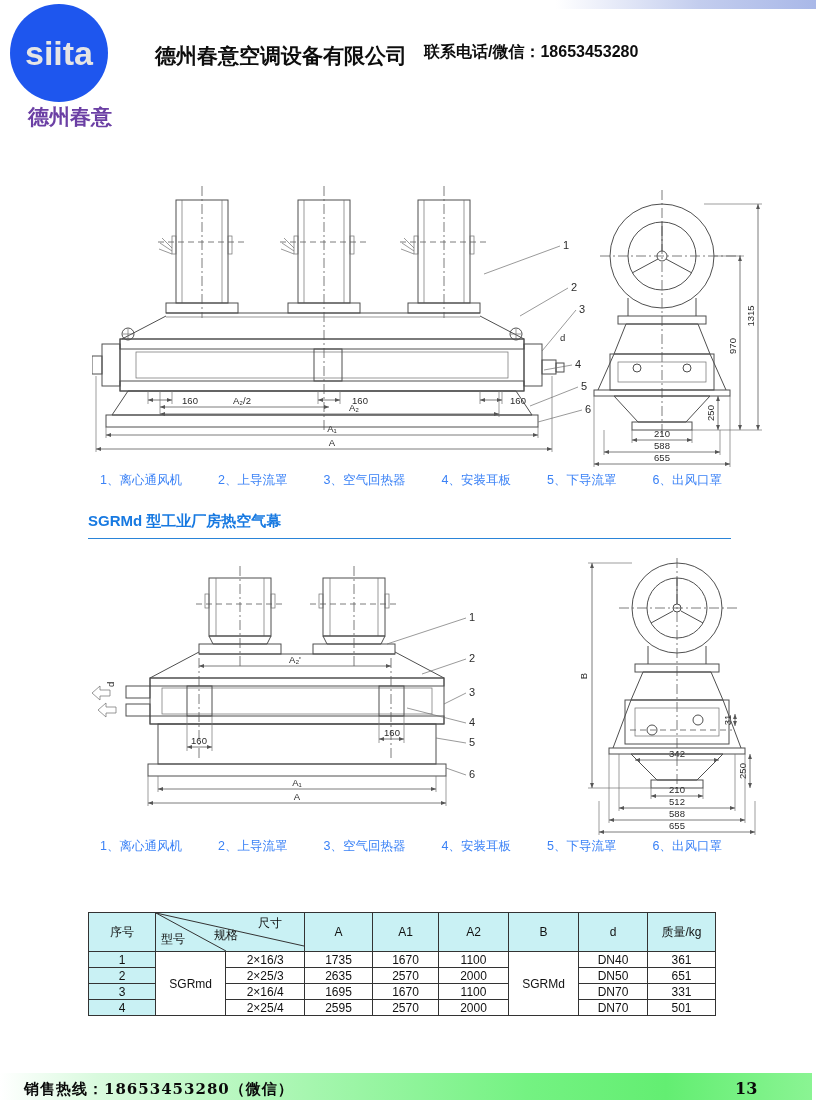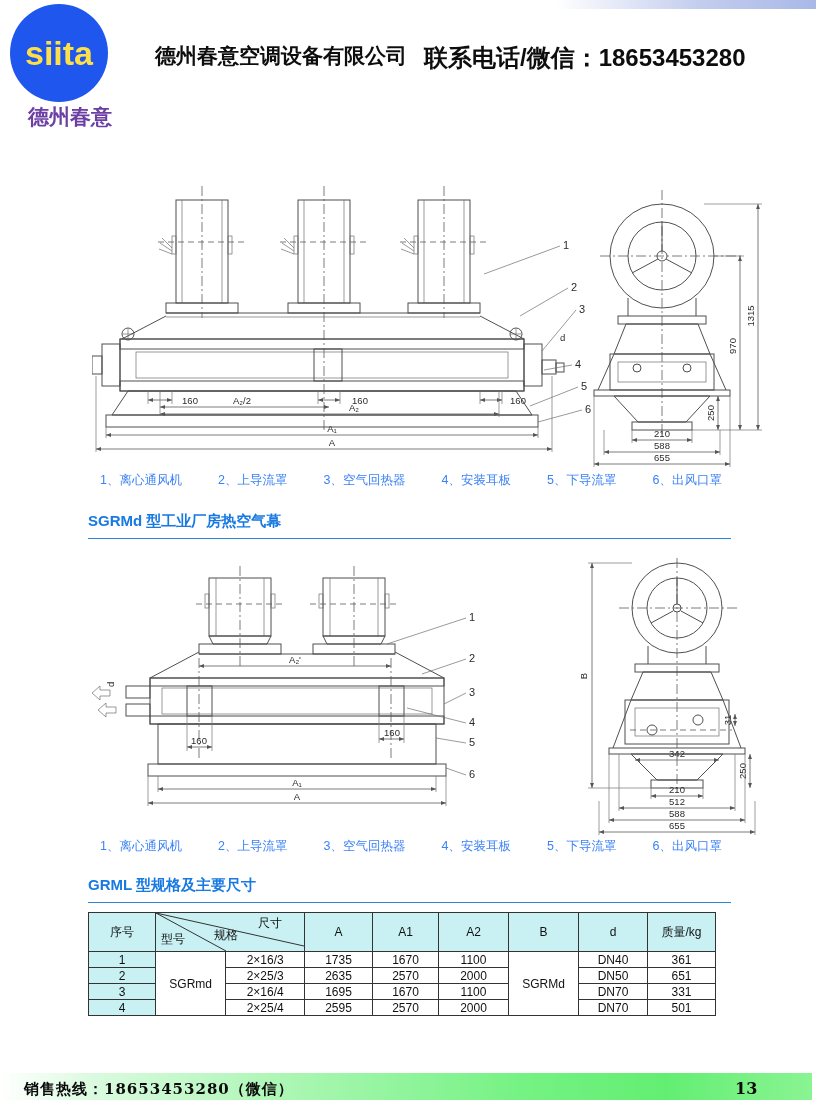--- a/index.html
+++ b/index.html
@@ -4,24 +4,24 @@
 <style>
   html,body{margin:0;padding:0;background:#fff;}
   .page{position:relative;width:816px;height:1100px;background:#ffffff;overflow:hidden;
         font-family:"Liberation Sans",sans-serif;color:#1a1a1a;}
   .abs{position:absolute;}
   
   .topstrip{left:556px;top:0;width:260px;height:9px;
      background:linear-gradient(90deg,rgba(255,255,255,0) 0%,#c3cdee 55%,#a9b8e8 100%);}
   .logo-circle{left:10px;top:4px;width:98px;height:98px;border-radius:50%;background:#1e56ee;
      display:flex;align-items:center;justify-content:center;}
-  .logo-text{color:#fde047;font-weight:bold;font-size:34px;letter-spacing:0px;}
+  .logo-text{color:#e5e5e5;font-weight:bold;font-size:34px;letter-spacing:0px;}
   .logo-sub{left:8px;top:103px;width:104px;text-align:right;color:#6b3fa4;font-weight:bold;font-size:21px;}
   .company{left:155px;top:42px;font-size:21px;font-weight:bold;color:#0d0d0d;}
-  .contact{left:424px;top:42px;font-size:24px;font-weight:bold;color:#0d0d0d;}
+  .contact{left:424px;top:42px;font-size:16px;font-weight:bold;color:#0d0d0d;}
   
   .sec-title{width:643px;color:#1779e1;font-weight:bold;font-size:15px;
      padding-bottom:7px;border-bottom:1px solid #2a84d8;}
   
   .legend{left:100px;width:622px;display:flex;justify-content:space-between;
      font-size:12.5px;color:#3b82f6;white-space:nowrap;}
   
   svg .ln{stroke:#4f4f4f;fill:none;stroke-width:1;}
   svg .th{stroke:#6e6e6e;fill:none;stroke-width:.7;}
   svg .cl{stroke:#5a5a5a;stroke-width:.8;stroke-dasharray:10 3 2 3;fill:none;}
@@ -387,21 +387,20 @@
 
   <div class="abs legend" style="top:838px;">
     <span>1、离心通风机</span>
     <span>2、上导流罩</span>
     <span>3、空气回热器</span>
     <span>4、安装耳板</span>
     <span>5、下导流罩</span>
     <span>6、出风口罩</span>
   </div>
 
-  <div class="abs sec-title" style="left:88px;top:876px;">GRML 型规格及主要尺寸</div>
 
   <table class="abs spec-table" style="left:88px;top:912px;">
     <colgroup>
       <col style="width:67px">
         <col style="width:68px">
         <col style="width:76px">
       <col style="width:68px">
         <col style="width:66px">
         <col style="width:70px">
       <col style="width:70px">

